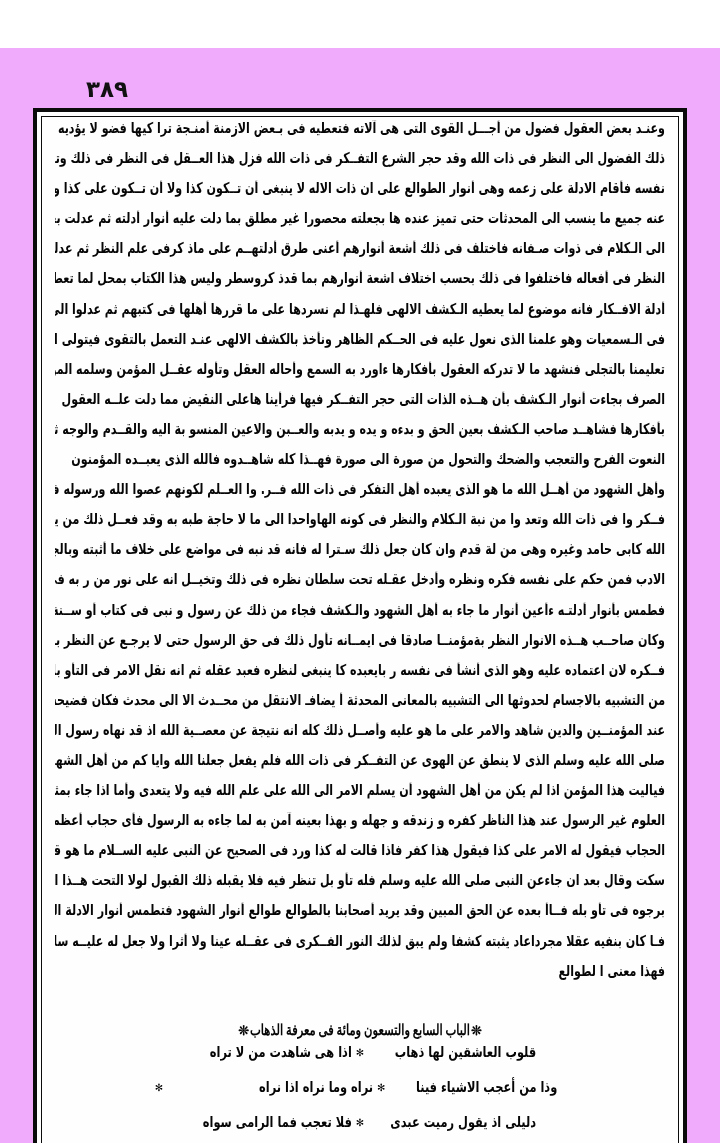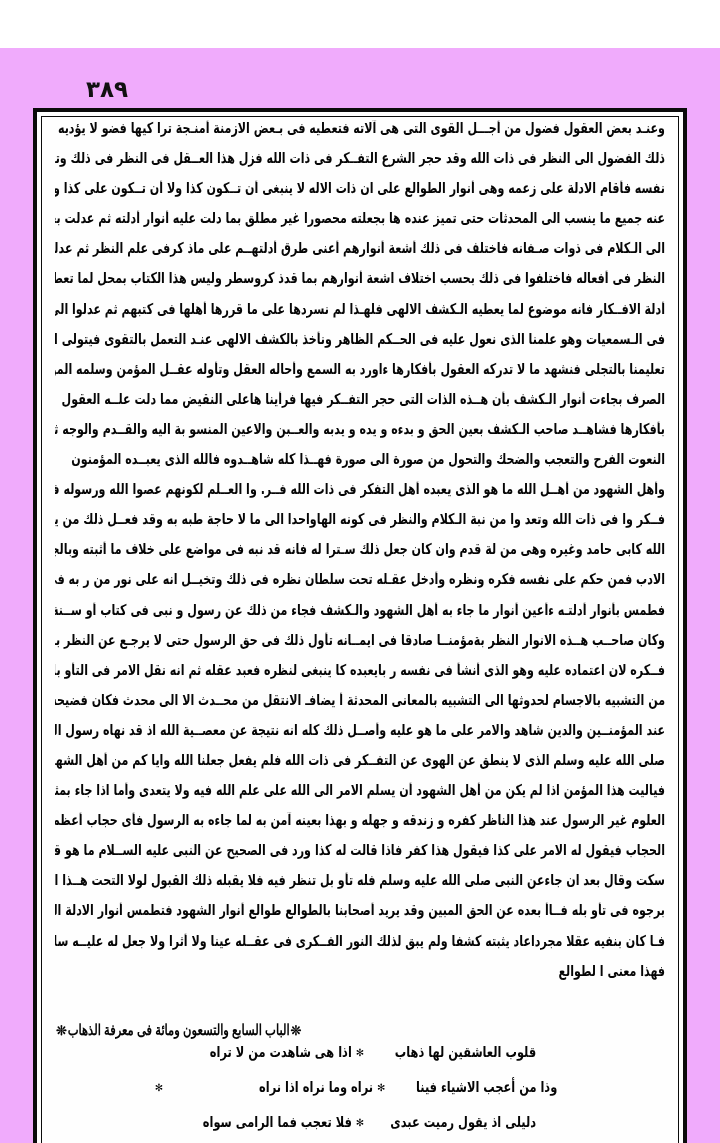--- a/index.html
+++ b/index.html
@@ -94,22 +94,22 @@
     display: inline-block;
   }
 
   
   .prose-line.ragged {
     justify-content: flex-start;
   }
 
   
   .chapter-heading {
-    text-align: left;
-    font-family: Liberation Sans, sans-serif;
+    text-align: center;
+    font-family: Liberation Serif, serif;
     font-size: 11.5px;
     font-weight: 700;
     color: #060606;
     height: 30px;
     line-height: 30px;
     white-space: nowrap;
     letter-spacing: -0.2px;
   }
 
   .chapter-heading .ornament {

